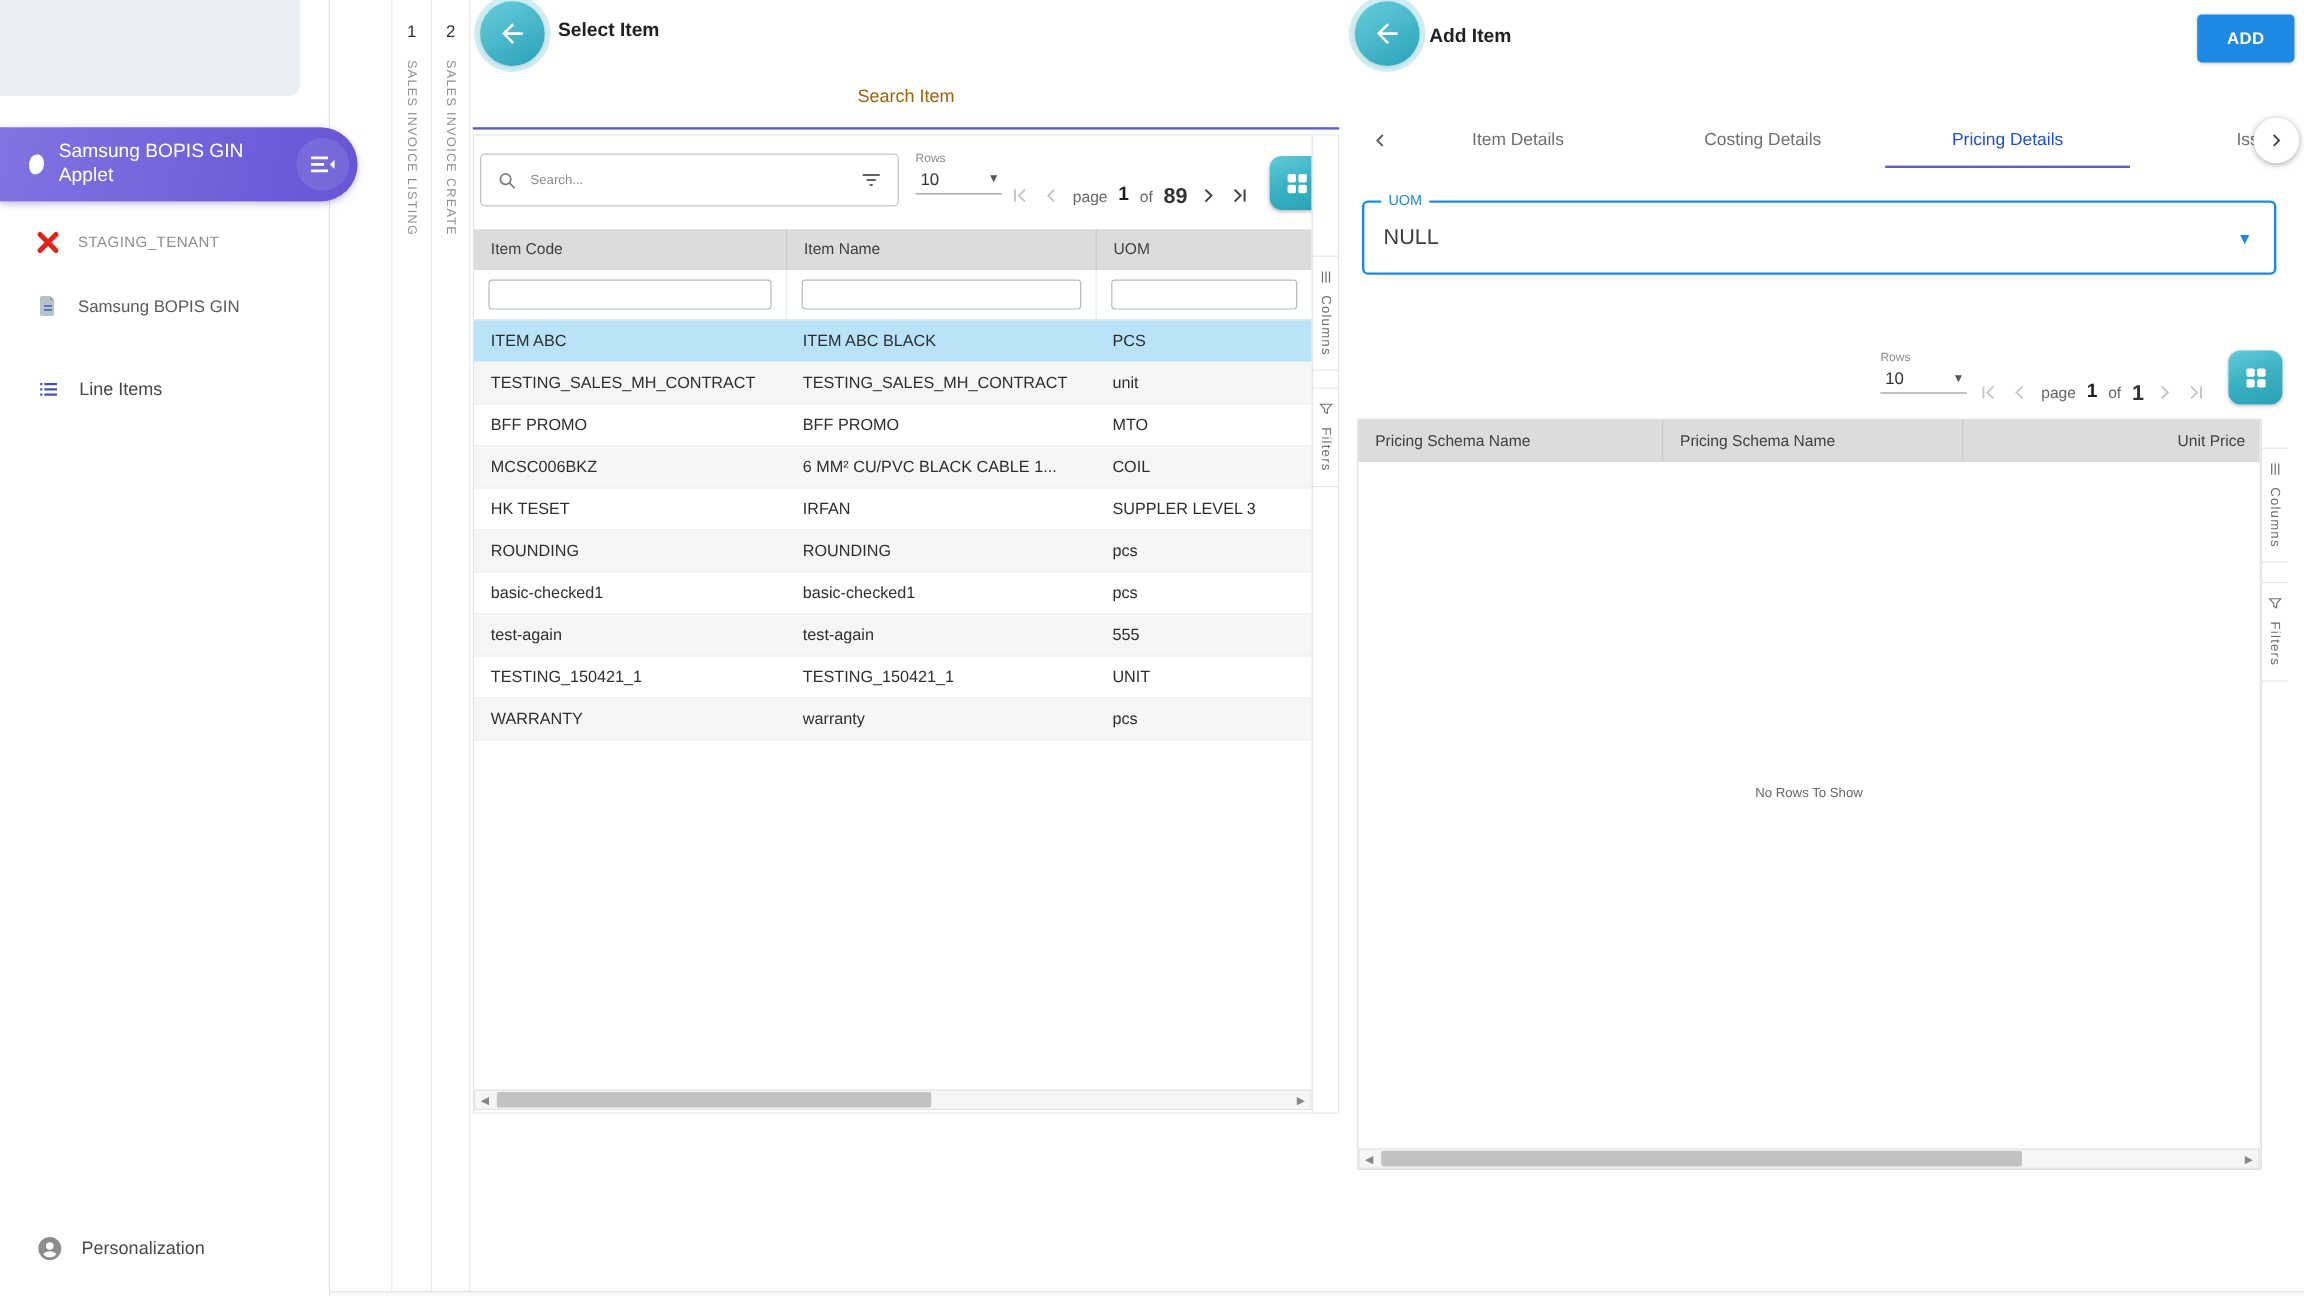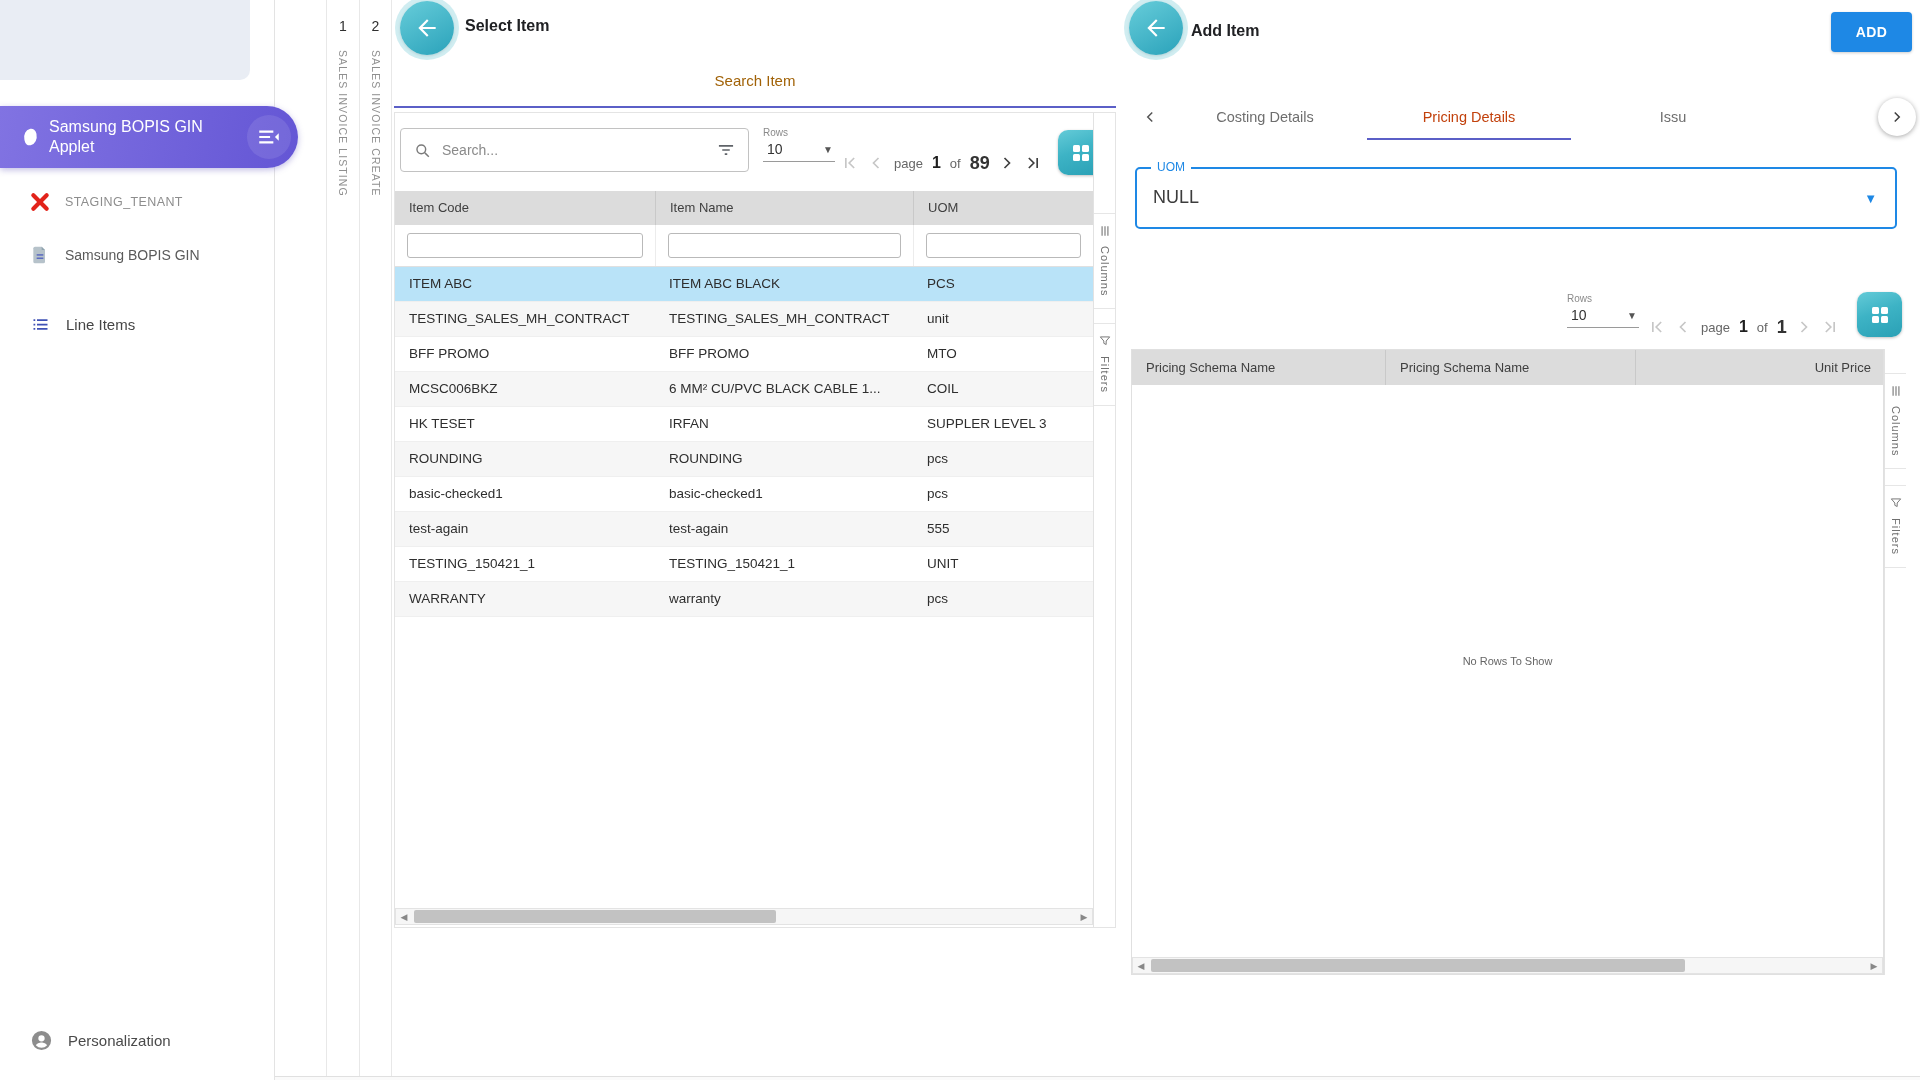--- a/index.html
+++ b/index.html
@@ -77,21 +77,21 @@
 
   
   .subtab { position:absolute; left:394px; top:72px; width:722px; text-align:center;
             font-size:15px; color:#a16207; cursor:pointer; }
   .subtab-underline { position:absolute; left:394px; top:106px; width:722px; height:2px; background:#5b5fc7; }
   .card { position:absolute; left:394px; top:112px; width:722px; height:816px;
           border:1px solid #e4e4e4; background:#fff; }
   .searchbox { position:absolute; left:5px; top:15px; width:349px; height:44px;
                border:1px solid #c2c2c2; border-radius:4px; display:flex; align-items:center;
                padding:0 12px; gap:10px; background:#fff; }
-  .searchbox input { flex:1; border:none; outline:none; font-size:14px; color:#444;
+  .searchbox input { flex:1; border:none; outline:none; font-size:11px; color:#444;
                      font-family:inherit; min-width:0; background:transparent; }
   .searchbox input::placeholder { color:#8a8a8a; }
   .thead { position:absolute; left:0; top:78px; width:698px; height:34px; display:flex;
            background:#dcdcdc; font-size:13px; color:#3f3f3f; }
   .thead > div { line-height:34px; padding-left:14px; }
   .thead > div + div { border-left:1px solid #c9c9c9; }
   .c1 { width:260px; } .c2 { width:258px; } .c3 { width:180px; }
   .filter-row { position:absolute; left:0; top:112px; width:698px; height:42px; display:flex;
                 border-bottom:1px solid #e0e0e0; background:#fff; }
   .filter-row > div { display:flex; align-items:center; padding:0 12px; }
@@ -110,21 +110,21 @@
              color:#fff; border:none; border-radius:4px; font-size:14px; font-weight:700;
              letter-spacing:.4px; cursor:pointer; box-shadow:0 1px 3px rgba(0,0,0,.2);
              font-family:inherit; }
   .tabbar { position:absolute; left:1137px; top:94px; width:778px; height:46px; display:flex;
             align-items:center; overflow:hidden; }
   .tab-chevron { width:26px; height:46px; display:flex; align-items:center; justify-content:center;
                  color:#555; background:none; border:none; cursor:pointer; flex:none; }
   .tab-chevron svg { width:18px; height:18px; fill:none; stroke:currentColor; stroke-width:2; }
   .tab { width:204px; flex:none; height:46px; line-height:46px; text-align:center;
          font-size:14.5px; color:#6e6e6e; position:relative; cursor:pointer; }
-  .tab.active { color:#c2410c; }
+  .tab.active { color:#1d4ed8; }
   .tab.active::after { content:""; position:absolute; left:0; right:0; bottom:0; height:2px; background:#5b5fc7; }
   .scroll-next-fab { position:absolute; left:1878px; top:98px; width:38px; height:38px; border-radius:50%;
                      background:#fff; box-shadow:0 1px 5px rgba(0,0,0,.35); border:none; cursor:pointer;
                      display:flex; align-items:center; justify-content:center; color:#3f3f3f; z-index:7; }
   .scroll-next-fab svg { width:18px; height:18px; fill:none; stroke:currentColor; stroke-width:2; }
   .uom-field { position:absolute; left:1135px; top:167px; width:762px; height:62px;
                border:2px solid #1e88e5; border-radius:5px; background:#fff; cursor:pointer; }
   .uom-label { position:absolute; top:-9px; left:14px; background:#fff; padding:0 6px;
                font-size:12px; color:#1e88e5; }
   .uom-value { line-height:56px; padding-left:16px; font-size:18px; color:#3c3c3c; }
@@ -370,20 +370,21 @@
   </button>
   <h1 class="panel-title" style="left:1191px; top:22px;text-align:right;">Add Item</h1>
   <button class="add-btn">ADD</button>
 
   <div class="tabbar">
     <button class="tab-chevron">
       <svg viewBox="0 0 24 24">
           <path d="M15 6l-6 6 6 6"></path>
         </svg>
     </button>
+    <div class="tab">Item Details</div>
     <div class="tab">Costing Details</div>
     <div class="tab active">Pricing Details</div>
     <div class="tab">Issu</div>
   </div>
   <button class="scroll-next-fab">
     <svg viewBox="0 0 24 24">
         <path d="M9 6l6 6-6 6"></path>
       </svg>
   </button>
 

